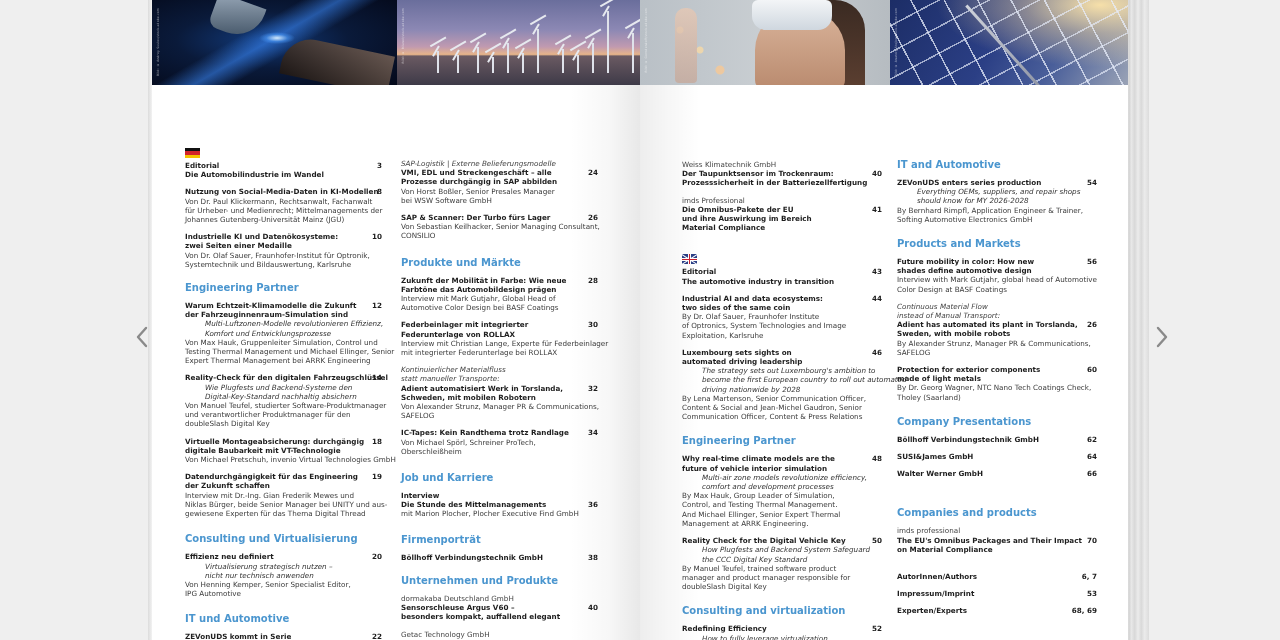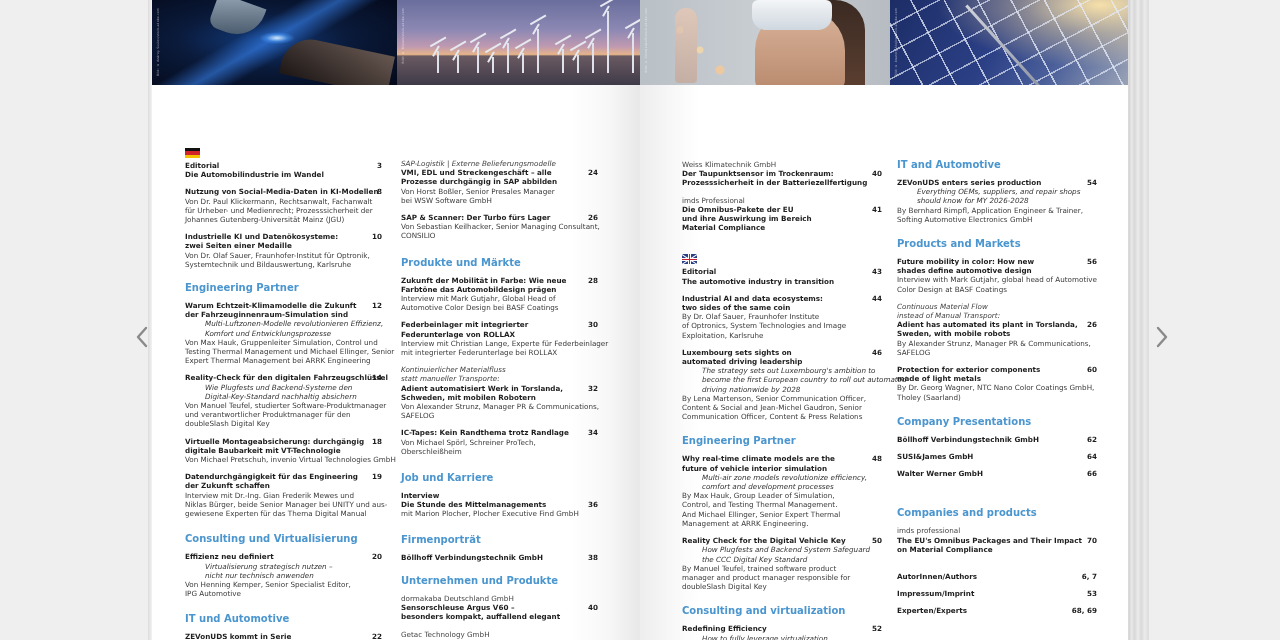--- a/index.html
+++ b/index.html
@@ -221,21 +221,21 @@
       <div>
         <div class="entry">
           <span class="pg" style="top:0">3</span>
           <span class="title line">Editorial</span>
           <span class="title line">Die Automobilindustrie im Wandel</span>
         </div>
         <div class="entry">
           <span class="pg" style="top:0">8</span>
           <span class="title line">Nutzung von Social-Media-Daten in KI-Modellen</span>
           <span class="byline line">Von Dr. Paul Klickermann, Rechtsanwalt, Fachanwalt</span>
-          <span class="byline line">für Urheber- und Medienrecht; Prozesssicherheit der</span>
+          <span class="byline line">für Urheber- und Medienrecht; Mittelmanagements der</span>
           <span class="byline line">Johannes Gutenberg-Universität Mainz (JGU)</span>
         </div>
         <div class="entry">
           <span class="pg" style="top:0">10</span>
           <span class="title line">Industrielle KI und Datenökosysteme:</span>
           <span class="title line">zwei Seiten einer Medaille</span>
           <span class="byline line">Von Dr. Olaf Sauer, Fraunhofer-Institut für Optronik,</span>
           <span class="byline line">Systemtechnik und Bildauswertung, Karlsruhe</span>
         </div>
       </div>
@@ -265,21 +265,21 @@
         <span class="title line">Virtuelle Montageabsicherung: durchgängig</span>
         <span class="title line">digitale Baubarkeit mit VT-Technologie</span>
         <span class="byline line">Von Michael Pretschuh, invenio Virtual Technologies GmbH</span>
       </div>
       <div class="entry">
         <span class="pg" style="top:0">19</span>
         <span class="title line">Datendurchgängigkeit für das Engineering</span>
         <span class="title line">der Zukunft schaffen</span>
         <span class="byline line">Interview mit Dr.-Ing. Gian Frederik Mewes und</span>
         <span class="byline line">Niklas Bürger, beide Senior Manager bei UNITY und aus-</span>
-        <span class="byline line">gewiesene Experten für das Thema Digital Manual</span>
+        <span class="byline line">gewiesene Experten für das Thema Digital Thread</span>
       </div>
 
       <div class="section-heading" style="margin-top:16px">Consulting und Virtualisierung</div>
       <div class="entry">
         <span class="pg" style="top:0">20</span>
         <span class="title line">Effizienz neu definiert</span>
         <span class="subtitle line">Virtualisierung strategisch nutzen –</span>
         <span class="subtitle line">nicht nur technisch anwenden</span>
         <span class="byline line">Von Henning Kemper, Senior Specialist Editor,</span>
         <span class="byline line">IPG Automotive</span>
@@ -488,21 +488,21 @@
         <span class="kicker italic line">instead of Manual Transport:</span>
         <span class="title line">Adient has automated its plant in Torslanda,</span>
         <span class="title line">Sweden, with mobile robots</span>
         <span class="byline line">By Alexander Strunz, Manager PR &amp; Communications,</span>
         <span class="byline line">SAFELOG</span>
       </div>
       <div class="entry">
         <span class="pg" style="top:0">60</span>
         <span class="title line">Protection for exterior components</span>
         <span class="title line">made of light metals</span>
-        <span class="byline line">By Dr. Georg Wagner, NTC Nano Color Coatings GmbH,</span>
+        <span class="byline line">By Dr. Georg Wagner, NTC Nano Tech Coatings Check,</span>
         <span class="byline line">Tholey (Saarland)</span>
       </div>
 
       <div class="section-heading" style="margin-top:15px">Company Presentations</div>
       <div class="entry">
         <span class="pg" style="top:0">62</span>
         <span class="title line">Böllhoff Verbindungstechnik GmbH</span>
       </div>
       <div class="entry">
         <span class="pg" style="top:0">64</span>

